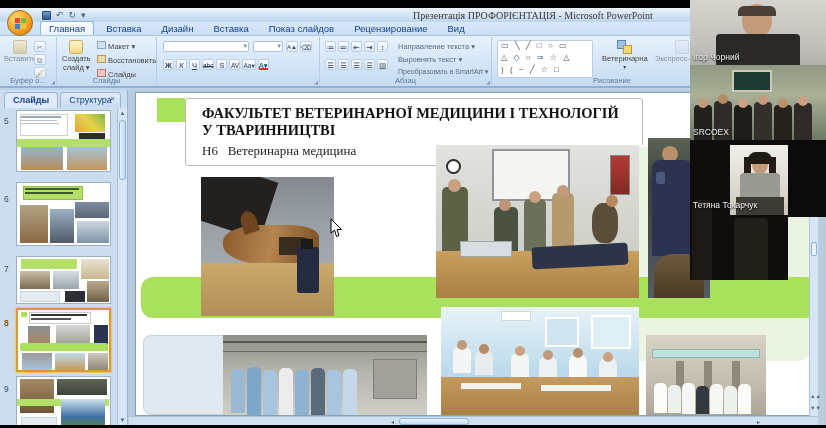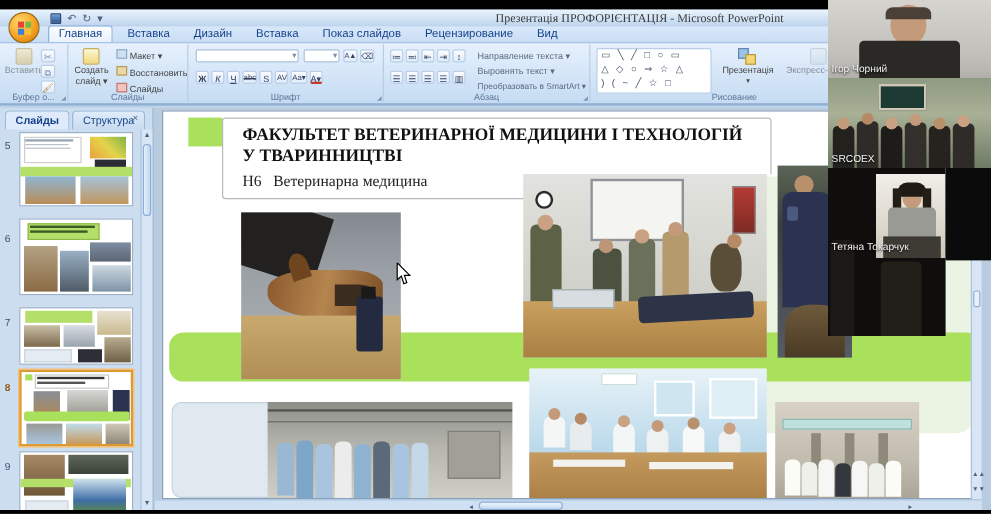--- a/index.html
+++ b/index.html
@@ -179,21 +179,20 @@
         <div class="minirow" style="left:6px;top:22px;">
           <span style="font-weight:bold;">Ж</span>
           <span style="font-style:italic;">К</span>
           <span style="text-decoration:underline;">Ч</span>
           <span style="text-decoration:line-through;font-size:6.5px;">abc</span>
           <span>S</span>
           <span style="font-size:6.5px;">AV</span>
           <span style="font-size:6.5px;">Aa▾</span>
           <span style="border-bottom:2px solid #c43b2f;">A▾</span>
         </div>
-        <span class="glabel">Шрифт</span>
         <span class="dlg">◢</span>
       </div>
 
       <div class="rgroup" style="left:320px;width:172px;">
         <div class="minirow" style="left:5px;top:4px;">
           <span>≔</span>
           <span>≕</span>
           <span>⇤</span>
           <span>⇥</span>
           <span>↕</span>
@@ -216,21 +215,21 @@
         <div style="position:absolute;left:5px;top:3px;width:96px;height:38px;background:#fff;border:1px solid #b9cfe8;border-radius:2px;">
           <span class="shaperow" style="left:3px;top:0px;">▭ ╲ ╱ □ ○ ▭</span>
           <span class="shaperow" style="left:3px;top:12px;">△ ◇ ○ ⇒ ☆ △</span>
           <span class="shaperow" style="left:3px;top:24px;">) ( ~ ╱ ☆ □</span>
         </div>
         <div class="bigbtn" style="left:110px;top:3px;">
           <span style="position:relative;width:16px;height:14px;">
             <i style="position:absolute;left:0;top:0;width:9px;height:9px;background:#9ec3e8;border:1px solid #5d86b0;"></i>
             <i style="position:absolute;left:6px;top:5px;width:9px;height:9px;background:#f2d774;border:1px solid #b59a3e;"></i>
           </span>
-          <span>Презентація</span>
+          <span>Ветеринарна</span>
             <span style="font-size:6px;">▾</span>
         </div>
         <div class="bigbtn faded" style="left:163px;top:3px;">
           <span class="icon16" style="background:linear-gradient(#e8eef5,#c9d6e4);border:1px solid #aebccb;"></span>
           <span>Экспресс-стили</span>
         </div>
         <div class="minirow faded" style="left:218px;top:4px;flex-direction:column;">
           <span style="color:#b8762f;">▨</span>
           <span style="color:#3f6ea5;">☐</span>
           <span style="color:#7c8aa0;">◐</span>

